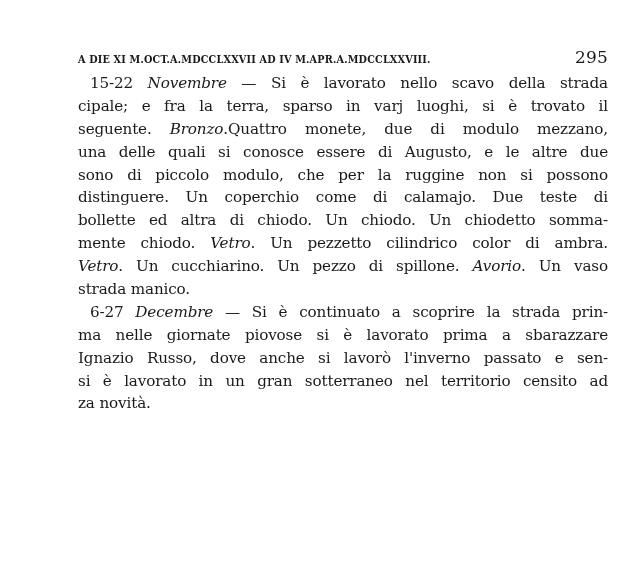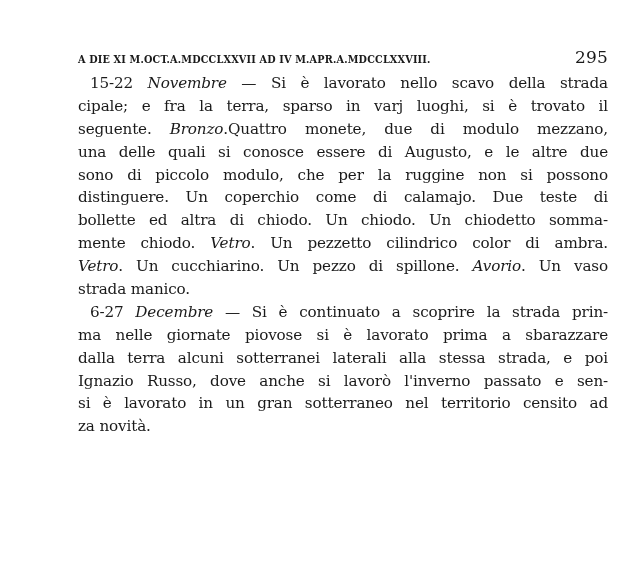--- a/index.html
+++ b/index.html
@@ -90,19 +90,18 @@
         <span class="line"><span>sono di piccolo modulo, che per la ruggine non si possono</span></span>
         <span class="line"><span>distinguere. Un coperchio come di calamajo. Due teste di</span></span>
         <span class="line"><span>bollette ed altra di chiodo. Un chiodo. Un chiodetto somma-</span></span>
         <span class="line"><span>mente chiodo. </span><em>Vetro</em><span>. Un pezzetto cilindrico color di ambra.</span></span>
         <span class="line"><em>Vetro</em><span>. Un cucchiarino. Un pezzo di spillone. </span><em>Avorio</em><span>. Un vaso</span></span>
         <span class="line last"><span>strada manico.</span></span>
       </div>
       <div>
         <span class="line indent"><span>6-27 </span><em>Decembre</em><span> — Si è continuato a scoprire la strada prin-</span></span>
         <span class="line"><span>ma nelle giornate piovose si è lavorato prima a sbarazzare</span></span>
-        <span class="line"><span>dalla terra alcuni sotterranei laterali alla stessa strada, e poi</span></span>
         <span class="line"><span>Ignazio Russo, dove anche si lavorò l'inverno passato e sen-</span></span>
         <span class="line"><span>si è lavorato in un gran sotterraneo nel territorio censito ad</span></span>
         <span class="line last"><span>za novità.</span></span>
       </div>
     </div>
 </div>
 
 </body></html>

